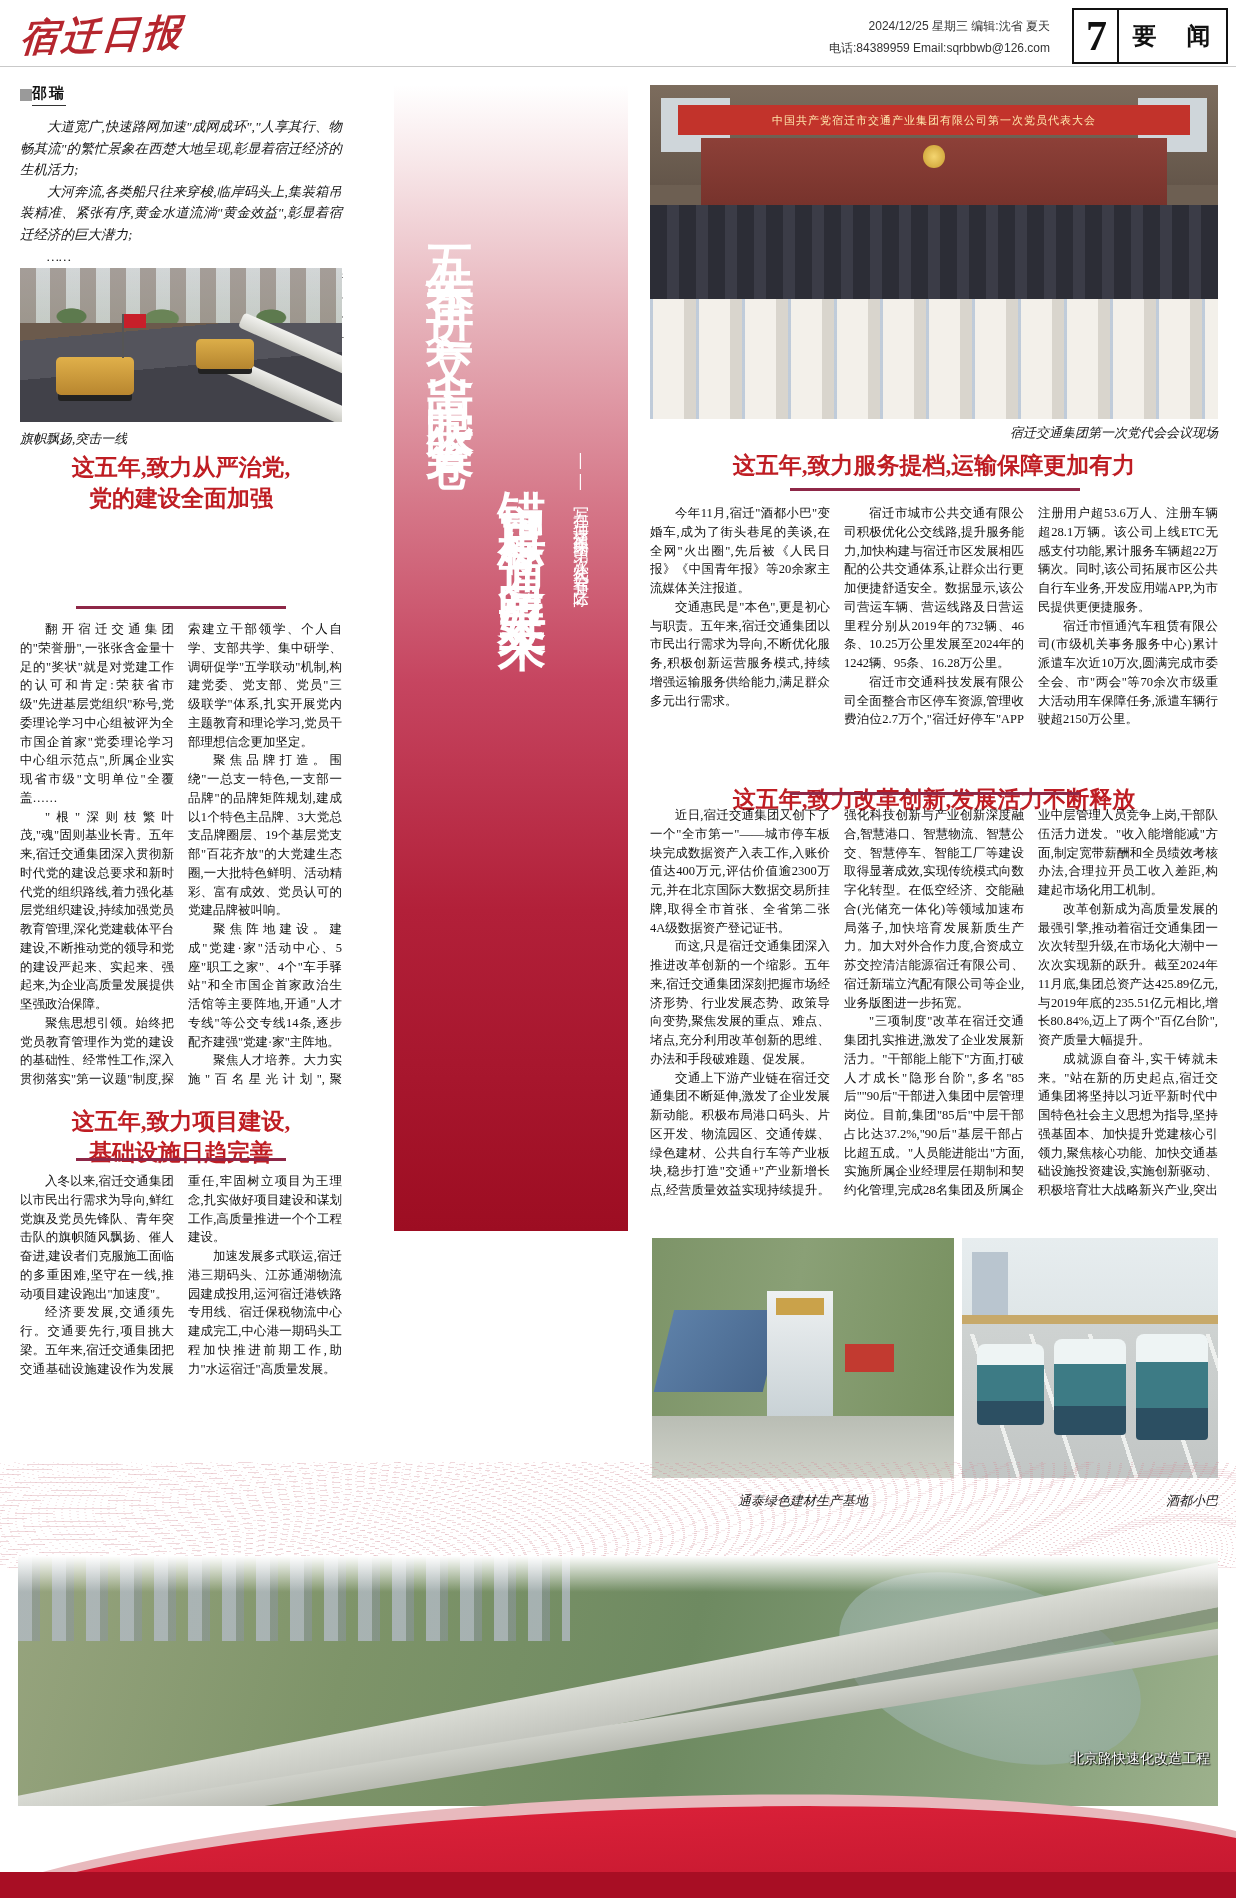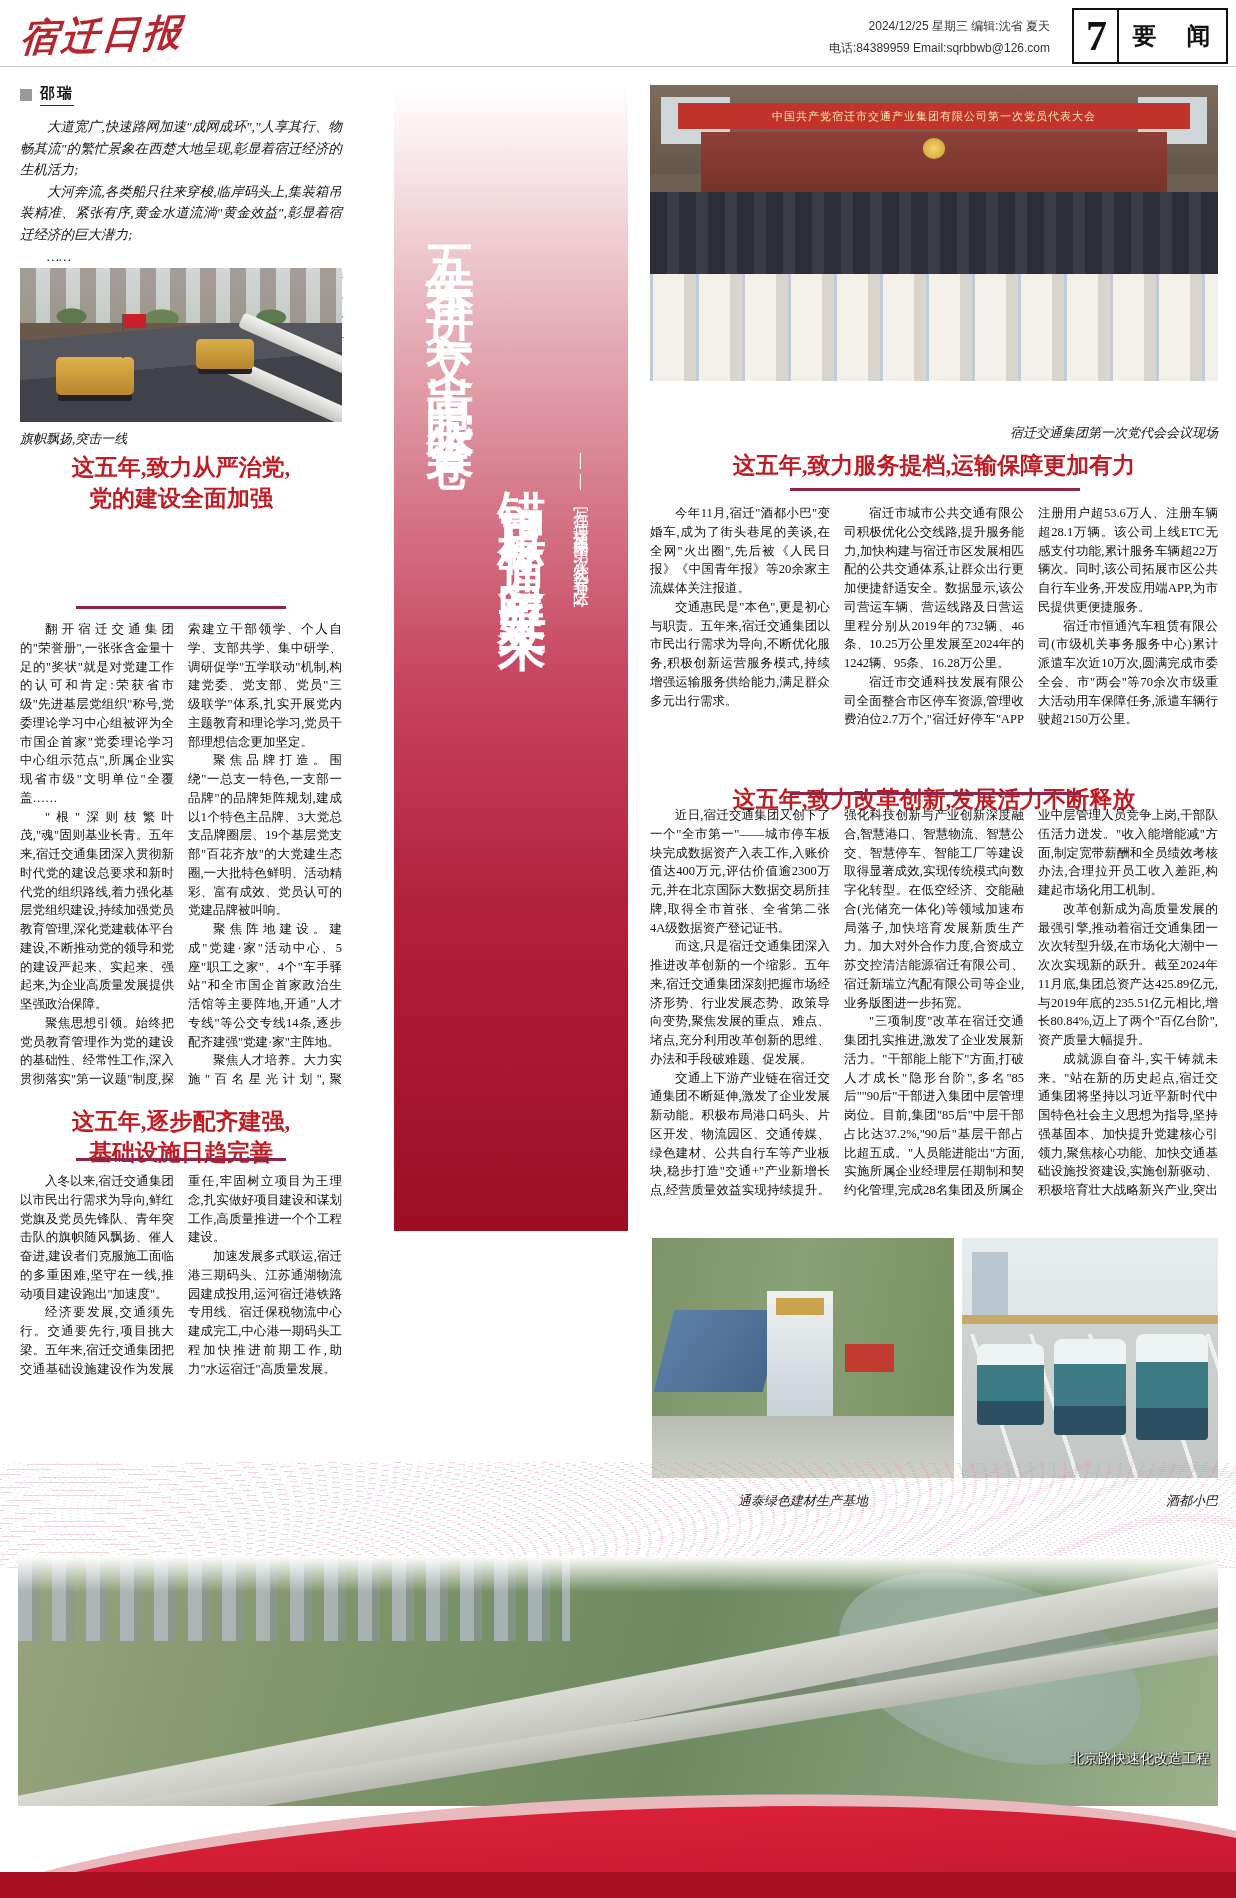--- a/index.html
+++ b/index.html
@@ -12,21 +12,21 @@
   .header-meta{position:absolute;left:610px;top:16px;width:440px;text-align:right;
         font-family:"Liberation Sans","DejaVu Sans",sans-serif;font-size:12px;line-height:1.8;color:#333;}
   .page-box{position:absolute;left:1072px;top:8px;width:152px;height:52px;border:2px solid #111;
         display:flex;align-items:center;background:#fff;}
   .page-num{font-size:42px;font-weight:bold;padding:0 10px 0 12px;line-height:1;}
   .page-box-divider{width:2px;height:52px;background:#111;}
   .section-label{flex:1;text-align:center;font-size:24px;font-weight:bold;letter-spacing:12px;padding-left:10px;white-space:nowrap;}
   .header-rule{position:absolute;left:0;top:66px;width:1236px;height:1px;background:#c9c9c9;}
 
   
-  .byline{position:absolute;left:20px;top:84px;display:flex;align-items:center;gap:8px;
+  .byline{position:absolute;left:20px;top:84px;display:flex;align-items:center;
         font-size:15px;font-weight:bold;}
   .byline-square{width:12px;height:12px;background:#9a9a9a;}
   .byline-name{border-bottom:1.5px solid #333;padding-bottom:2px;letter-spacing:2px;}
 
   .intro{position:absolute;left:20px;top:116px;width:322px;font-size:13.5px;line-height:1.6;
         font-style:italic;color:#141414;text-align:justify;}
   .intro p{margin:0;text-indent:2em;}
 
   .lead-photo{position:absolute;left:20px;top:268px;width:322px;height:154px;overflow:hidden;background:#555;}
   .lp-sky{position:absolute;left:0;top:0;width:100%;height:36%;
@@ -68,21 +68,21 @@
   
   .banner{position:absolute;left:394px;top:85px;width:234px;height:1146px;
         background:linear-gradient(180deg,#ffffff 0%,#f7e6e8 7%,#e7b3bb 20%,#d6798a 36%,#c64560 52%,#b22039 72%,#9d0d22 100%);}
   .banner-col{position:absolute;writing-mode:vertical-rl;color:#ffffff;font-weight:bold;
         font-family:"Liberation Sans","DejaVu Sans",sans-serif;white-space:nowrap;}
   .banner-main-left{left:24px;top:122px;font-size:48px;letter-spacing:18px;}
   .banner-main-right{left:96px;top:368px;font-size:48px;letter-spacing:12px;}
   .banner-subtitle{left:176px;top:368px;font-size:16px;letter-spacing:5px;font-weight:normal;}
 
   
-  .congress-photo{position:absolute;left:650px;top:85px;width:568px;height:296px;overflow:hidden;background:#6d5f52;}
+  .congress-photo{position:absolute;left:650px;top:85px;width:568px;height:334px;overflow:hidden;background:#6d5f52;}
   .cp-wall{position:absolute;left:0;top:0;width:100%;height:30%;background:linear-gradient(#7c6c5d,#64564a);}
   .cp-screen-l{position:absolute;left:2%;top:4%;width:12%;height:16%;background:#cfd6da;}
   .cp-screen-r{position:absolute;right:2%;top:4%;width:12%;height:16%;background:#cfd6da;}
   .cp-banner{position:absolute;left:5%;top:6%;width:90%;height:9%;background:#c2332b;
         display:flex;align-items:center;justify-content:center;font-size:11px;color:#ffe9ad;
         letter-spacing:1px;white-space:nowrap;overflow:hidden;font-family:"Liberation Sans",sans-serif;}
   .cp-stage{position:absolute;left:9%;top:16%;width:82%;height:20%;background:linear-gradient(#8d4038,#77332c);}
   .cp-emblem{position:absolute;left:48%;top:18%;width:4%;height:7%;background:radial-gradient(#f4d570,#c89b2e);border-radius:50%;}
   .cp-audience{position:absolute;left:0;top:36%;width:100%;height:28%;
         background:repeating-linear-gradient(90deg,#2c2d36 0 17px,#3b3c47 17px 29px),linear-gradient(#3b3c47,#23242c);}
@@ -195,21 +195,21 @@
     <p>翻开宿迁交通集团的"荣誉册",一张张含金量十足的"奖状"就是对党建工作的认可和肯定:荣获省市级"先进基层党组织"称号,党委理论学习中心组被评为全市国企首家"党委理论学习中心组示范点",所属企业实现省市级"文明单位"全覆盖……</p>
     <p>"根"深则枝繁叶茂,"魂"固则基业长青。五年来,宿迁交通集团深入贯彻新时代党的建设总要求和新时代党的组织路线,着力强化基层党组织建设,持续加强党员教育管理,深化党建载体平台建设,不断推动党的领导和党的建设严起来、实起来、强起来,为企业高质量发展提供坚强政治保障。</p>
     <p>聚焦思想引领。始终把党员教育管理作为党的建设的基础性、经常性工作,深入贯彻落实"第一议题"制度,探索建立干部领学、个人自学、支部共学、集中研学、调研促学"五学联动"机制,构建党委、党支部、党员"三级联学"体系,扎实开展党内主题教育和理论学习,党员干部理想信念更加坚定。</p>
     <p>聚焦品牌打造。围绕"一总支一特色,一支部一品牌"的品牌矩阵规划,建成以1个特色主品牌、3大党总支品牌圈层、19个基层党支部"百花齐放"的大党建生态圈,一大批特色鲜明、活动精彩、富有成效、党员认可的党建品牌被叫响。</p>
     <p>聚焦阵地建设。建成"党建·家"活动中心、5座"职工之家"、4个"车手驿站"和全市国企首家政治生活馆等主要阵地,开通"人才专线"等公交专线14条,逐步配齐建强"党建·家"主阵地。</p>
     <p>聚焦人才培养。大力实施"百名星光计划",聚焦"85、90、95后"打造人才后备梯队,结合员工专业背景、岗位特点和生产需要,量身定制开展"星光小课堂""干部综合能力提升专题培训班"等活动,加快培育一批复合型人才。</p>
 
   </div>
 
   <div class="headline headline-project">
-    <div>这五年,逐步配齐建强,</div>
+    <div>这五年,致力项目建设,</div>
     <div>基础设施日趋完善</div>
   </div>
   <div class="rule rule-project"></div>
   <div class="bodytext body-project">
     <p>入冬以来,宿迁交通集团以市民出行需求为导向,鲜红党旗及党员先锋队、青年突击队的旗帜随风飘扬、催人奋进,建设者们克服施工面临的多重困难,坚守在一线,推动项目建设跑出"加速度"。</p>
     <p>经济要发展,交通须先行。交通要先行,项目挑大梁。五年来,宿迁交通集团把交通基础设施建设作为发展重任,牢固树立项目为王理念,扎实做好项目建设和谋划工作,高质量推进一个个工程建设。</p>
     <p>加速发展多式联运,宿迁港三期码头、江苏通湖物流园建成投用,运河宿迁港铁路专用线、宿迁保税物流中心建成完工,中心港一期码头工程加快推进前期工作,助力"水运宿迁"高质量发展。</p>
 
   </div>
 

